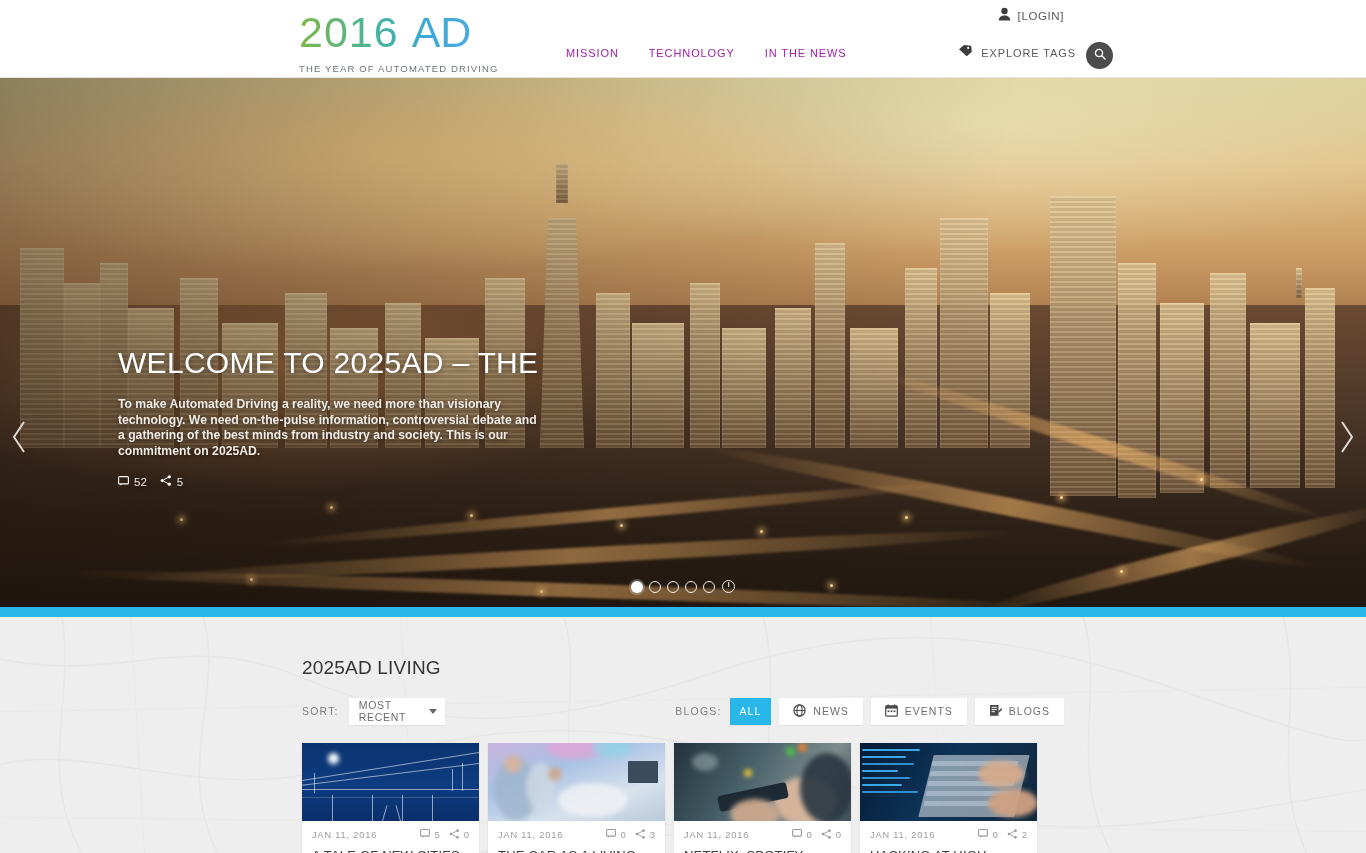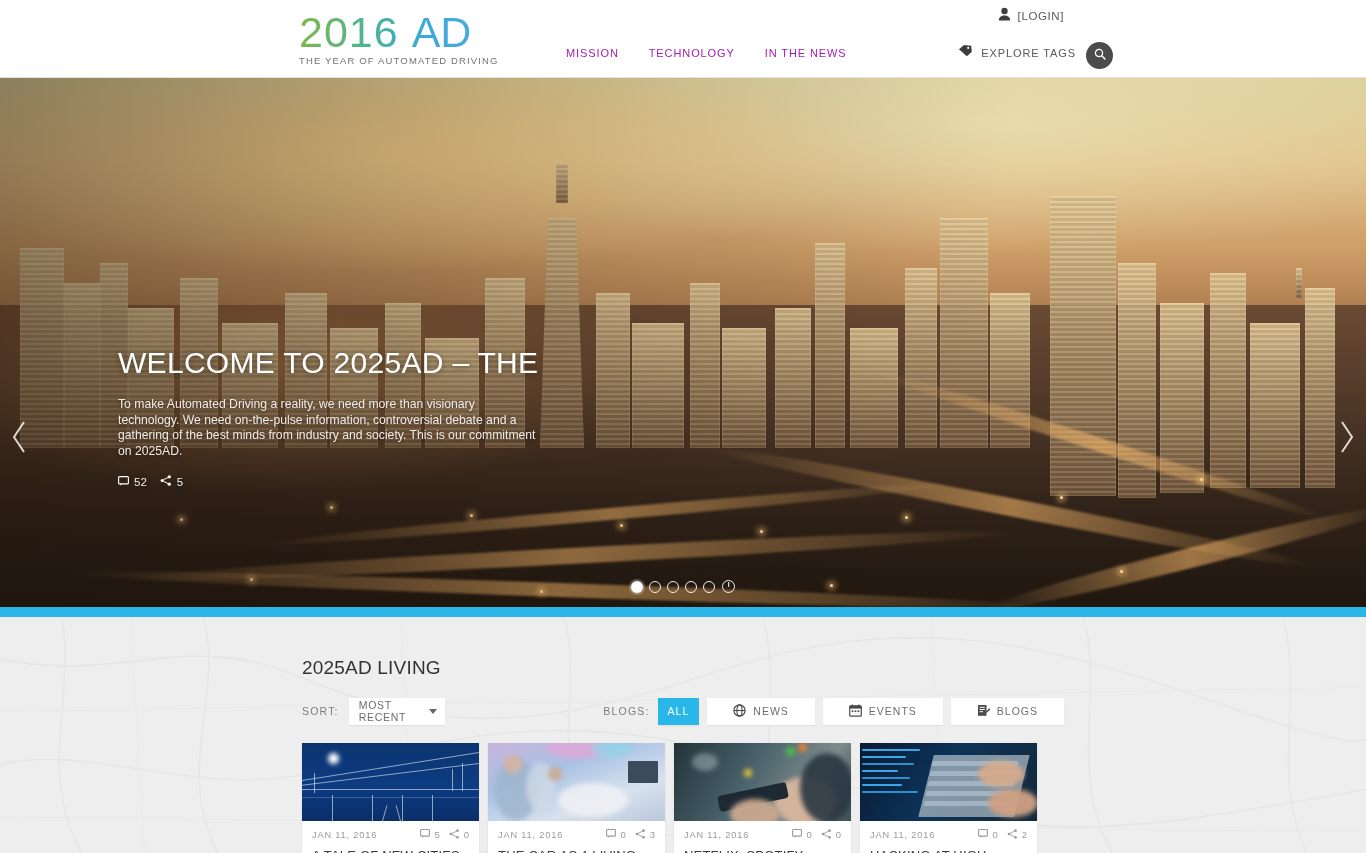--- a/index.html
+++ b/index.html
@@ -29,21 +29,21 @@
     -webkit-background-clip:text;
     background-clip:text;
     color:transparent;
     font-family:"Liberation Sans", sans-serif;
   }
   .logo-mark .ad { letter-spacing:0px; }
   .logo-tag {
     font-size:9.5px;
     letter-spacing:1.15px;
     color:#6f7376;
-    margin-top:0;
+    margin-top:8px;
     white-space:nowrap;
   }
   .nav { position:absolute; left:566px; top:47px; display:flex; gap:30px; }
   .nav a {
     font-size:11px;
     letter-spacing:0.9px;
     color:#a21caf;
     text-decoration:none;
     white-space:nowrap;
   }
@@ -120,20 +120,21 @@
     text-shadow:0 1px 6px rgba(0,0,0,.45);
     white-space:nowrap;
   }
   .hero-desc {
     margin-top:17px;
     font-size:12.2px;
     line-height:15.6px;
     color:#f2ece6;
     width:420px;
     text-shadow:0 1px 4px rgba(0,0,0,.55);
+    font-weight:bold;
   }
   .hero-stats { margin-top:16px; display:flex; align-items:center; gap:13px; }
   .stat { display:flex; align-items:center; gap:5px; font-size:11.5px; color:#f3efe9; text-shadow:0 1px 4px rgba(0,0,0,.6); }
   .arrow {
     position:absolute; top:338px; width:26px; height:42px;
     display:flex; align-items:center; justify-content:center;
   }
   .arrow.left { left:6px; }
   .arrow.right { right:6px; }
   .arrow svg { opacity:.9; }
@@ -181,21 +182,21 @@
     padding:0 8px 0 10px;
     font-size:10.5px; letter-spacing:.7px; color:#6d6d6d;
     box-shadow:0 1px 1px rgba(0,0,0,.05);
   }
   .caret {
     width:0;height:0;border-left:4px solid transparent;border-right:4px solid transparent;
     border-top:5px solid #666;
   }
   .filter-group { display:flex; align-items:center; gap:8px; }
   .fbtn {
-    height:27px; background:#fff; padding:0 26px;
+    height:27px; background:#fff; padding:0 14px;
     display:flex; align-items:center; gap:7px;
     font-size:10.5px; letter-spacing:1px; color:#6d6d6d;
     box-shadow:0 1px 1px rgba(0,0,0,.05);
   }
   .fbtn.active { background:#29b6e8; color:#fff; padding:0 10px; }
 
   
   .cards { margin-top:18px; display:flex; gap:9px; }
   .card { width:177px; background:#fff; box-shadow:0 1px 2px rgba(0,0,0,.08); }
   .thumb { height:78px; position:relative; overflow:hidden; }

